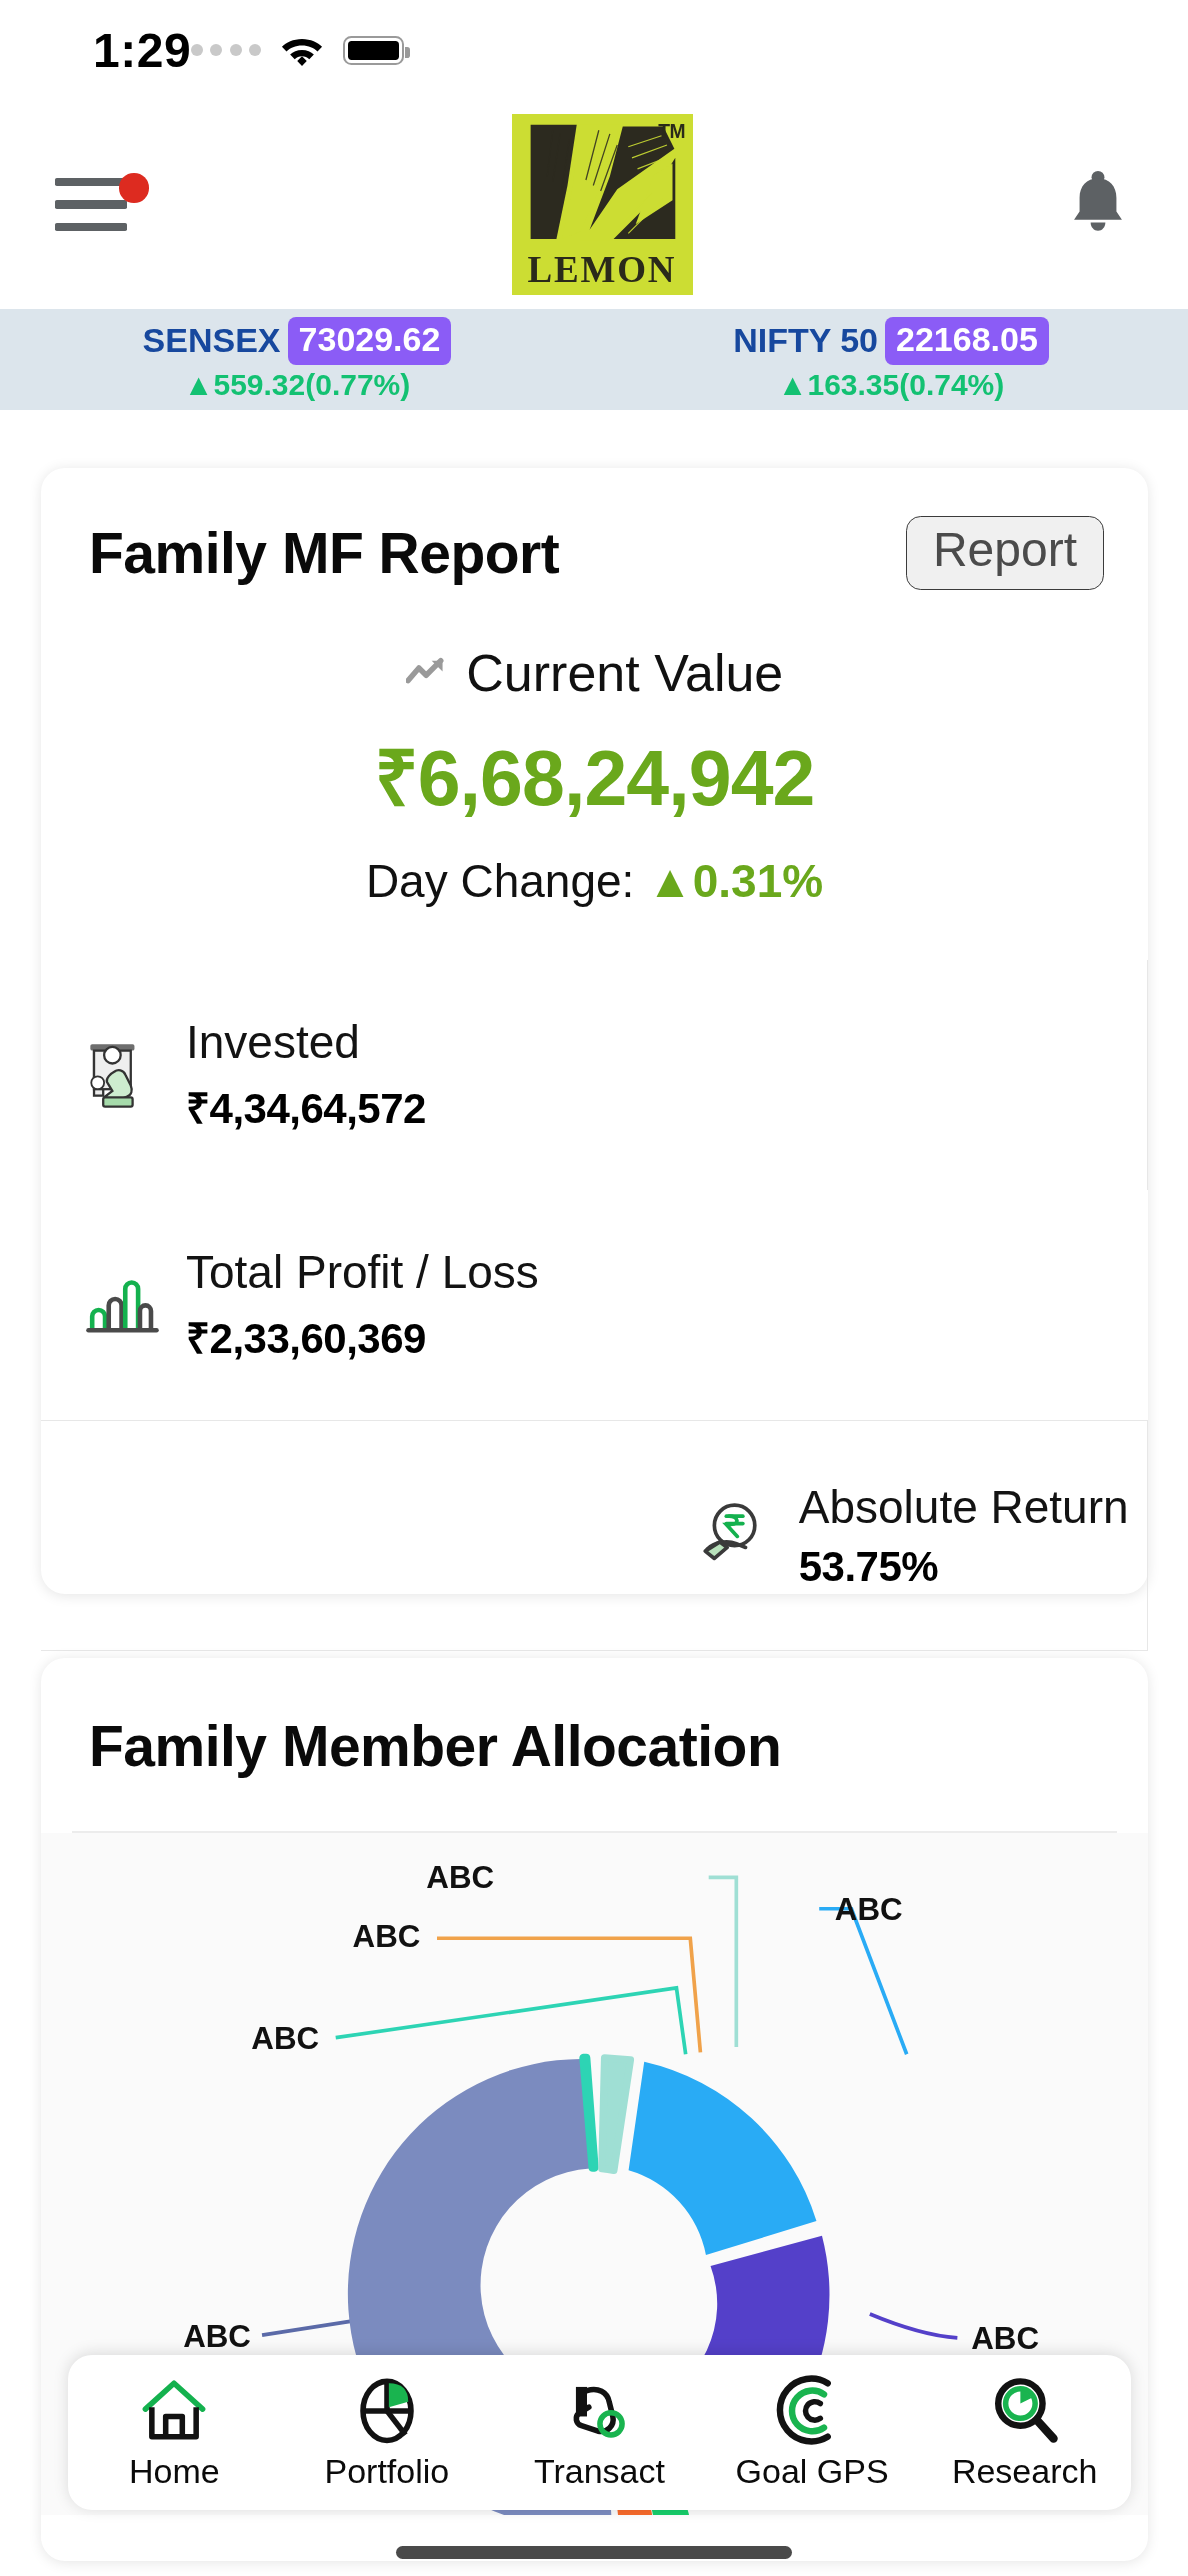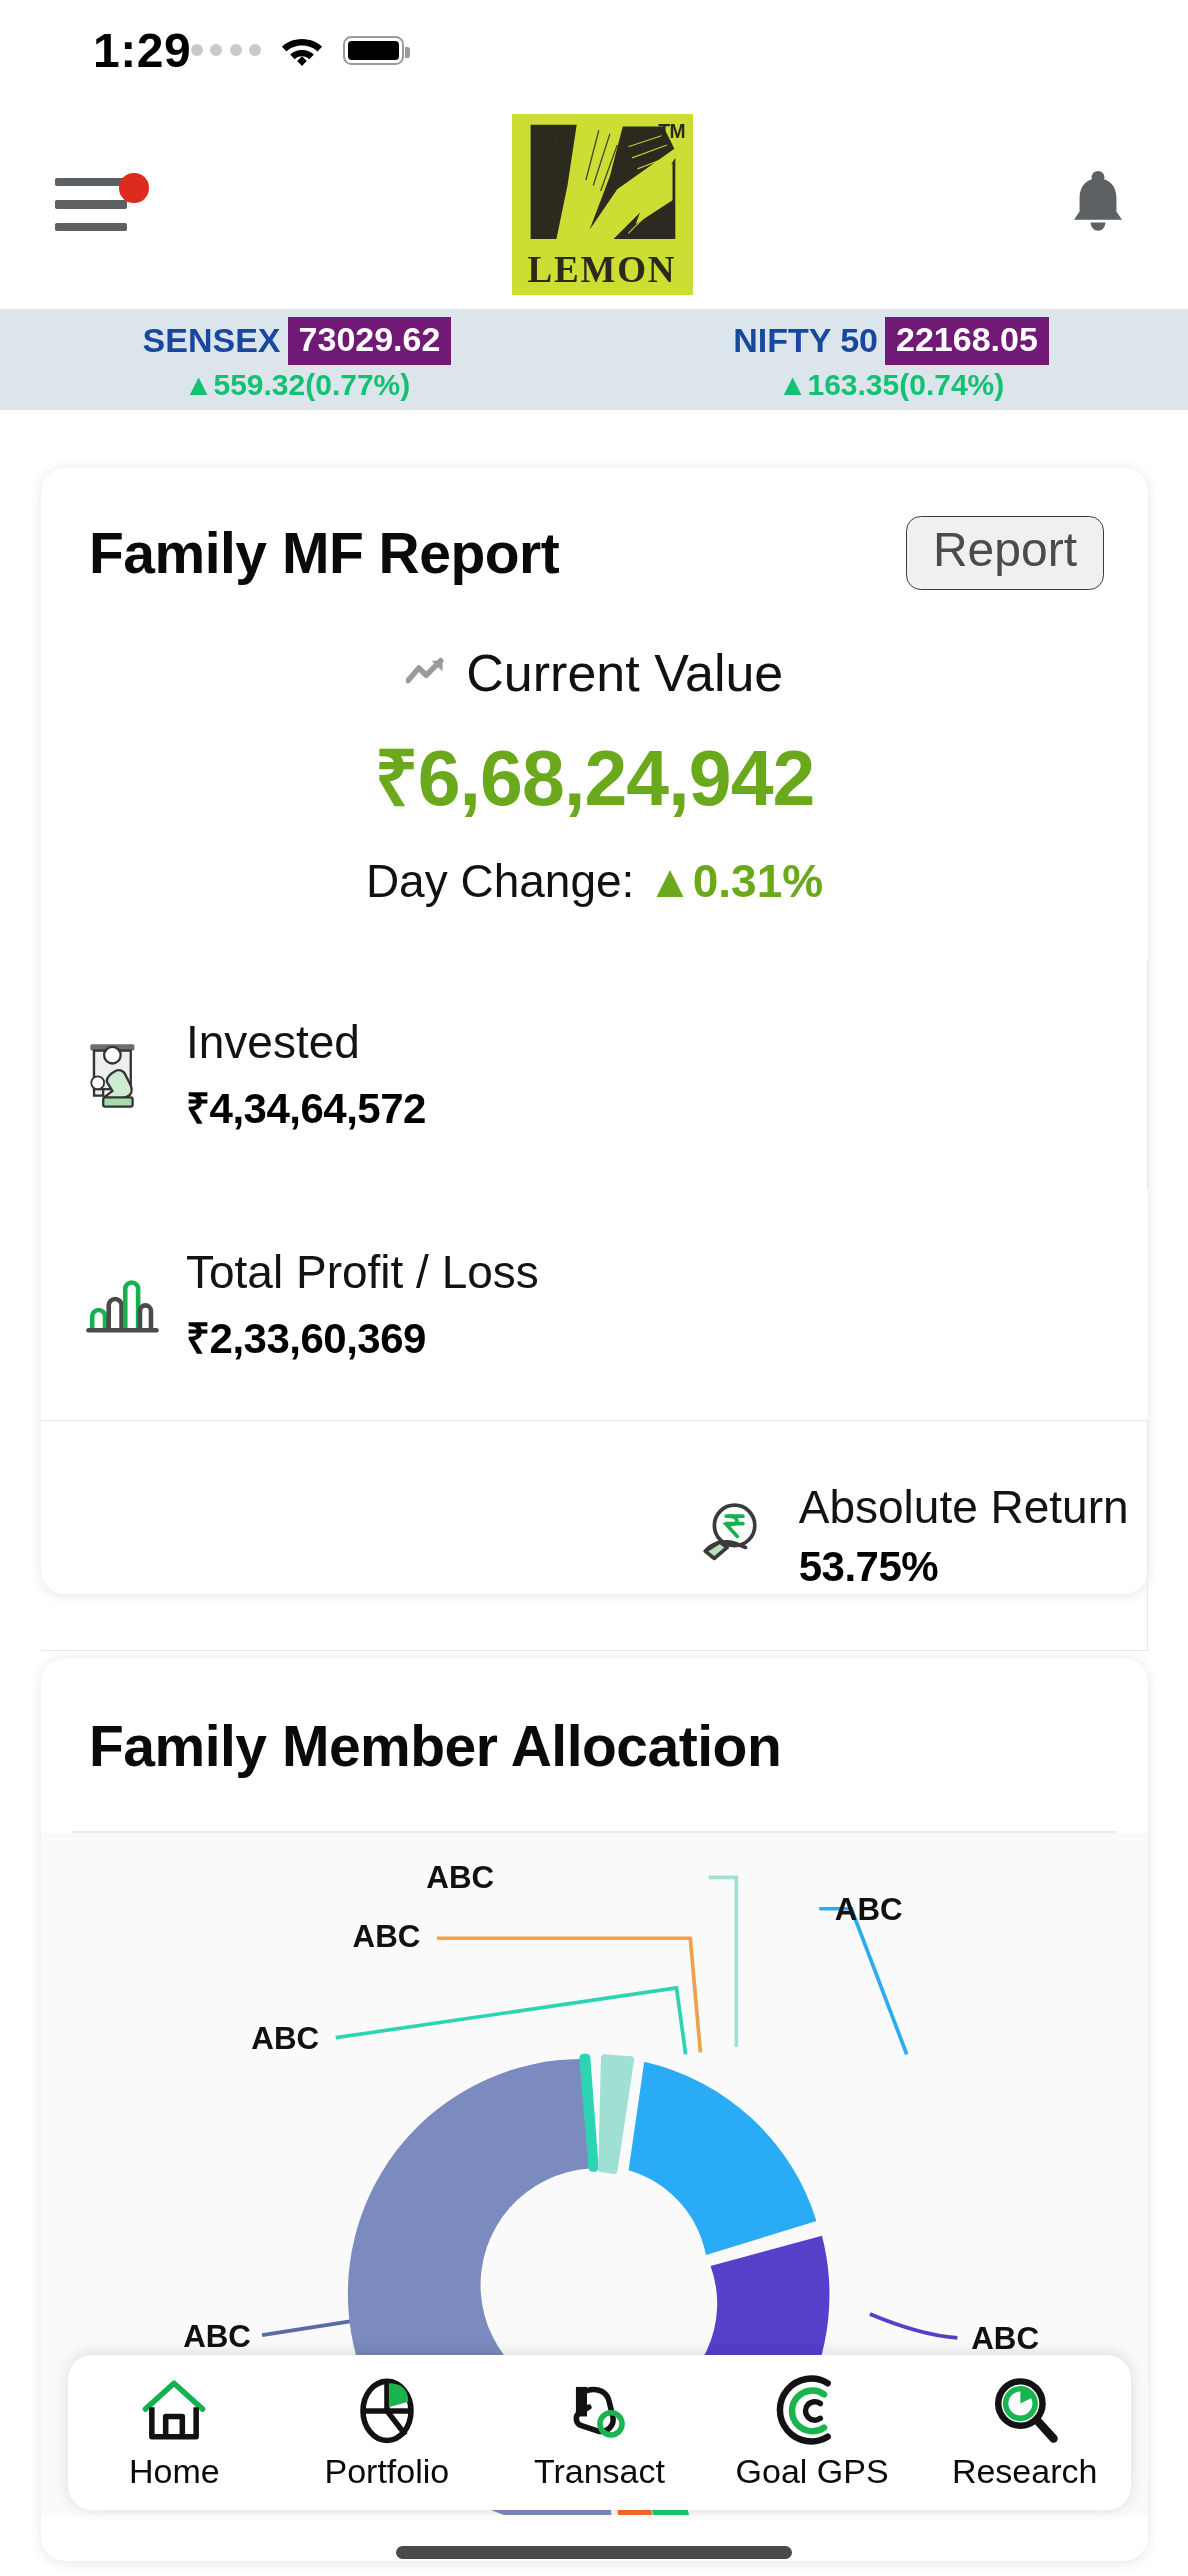--- a/index.html
+++ b/index.html
@@ -48,21 +48,21 @@
   .bell { width:70px; height:76px; }
 
   
   .ticker {
     position:absolute; top:309px; left:0; width:1188px; height:101px;
     background:#dce5ec; display:flex; align-items:center;
   }
   .tick { flex:1; display:flex; flex-direction:column; align-items:center; gap:3.7px; }
   .tick-top { display:flex; align-items:center; gap:7px; }
   .tick-name { font-size:34px; font-weight:700; color:#17489e; }
-  .tick-val { font-size:34px; font-weight:700; color:#fff; background:#701a75; padding:3.7px 11px 5.5px; }
+  .tick-val { font-size:34px; font-weight:700; color:#fff; background:#8b5cf6; padding:3.7px 11px 5.5px;border-radius:8px; }
   .tick-chg { font-size:30px; font-weight:700; color:#13c172; }
 
   
   .card {
     position:absolute; background:#fff; border-radius:24px;
     box-shadow:0 1.8px 13px rgba(0,0,0,0.10);
   }
   #mf-card { top:468px; left:41px; width:1107px; height:1126px; }
   .mf-head { display:flex; align-items:center; justify-content:space-between; padding:48px 44px 0 48px; }
   .mf-title { font-size:57px; font-weight:700; color:#0a0a0a; letter-spacing:-0.5px; }

